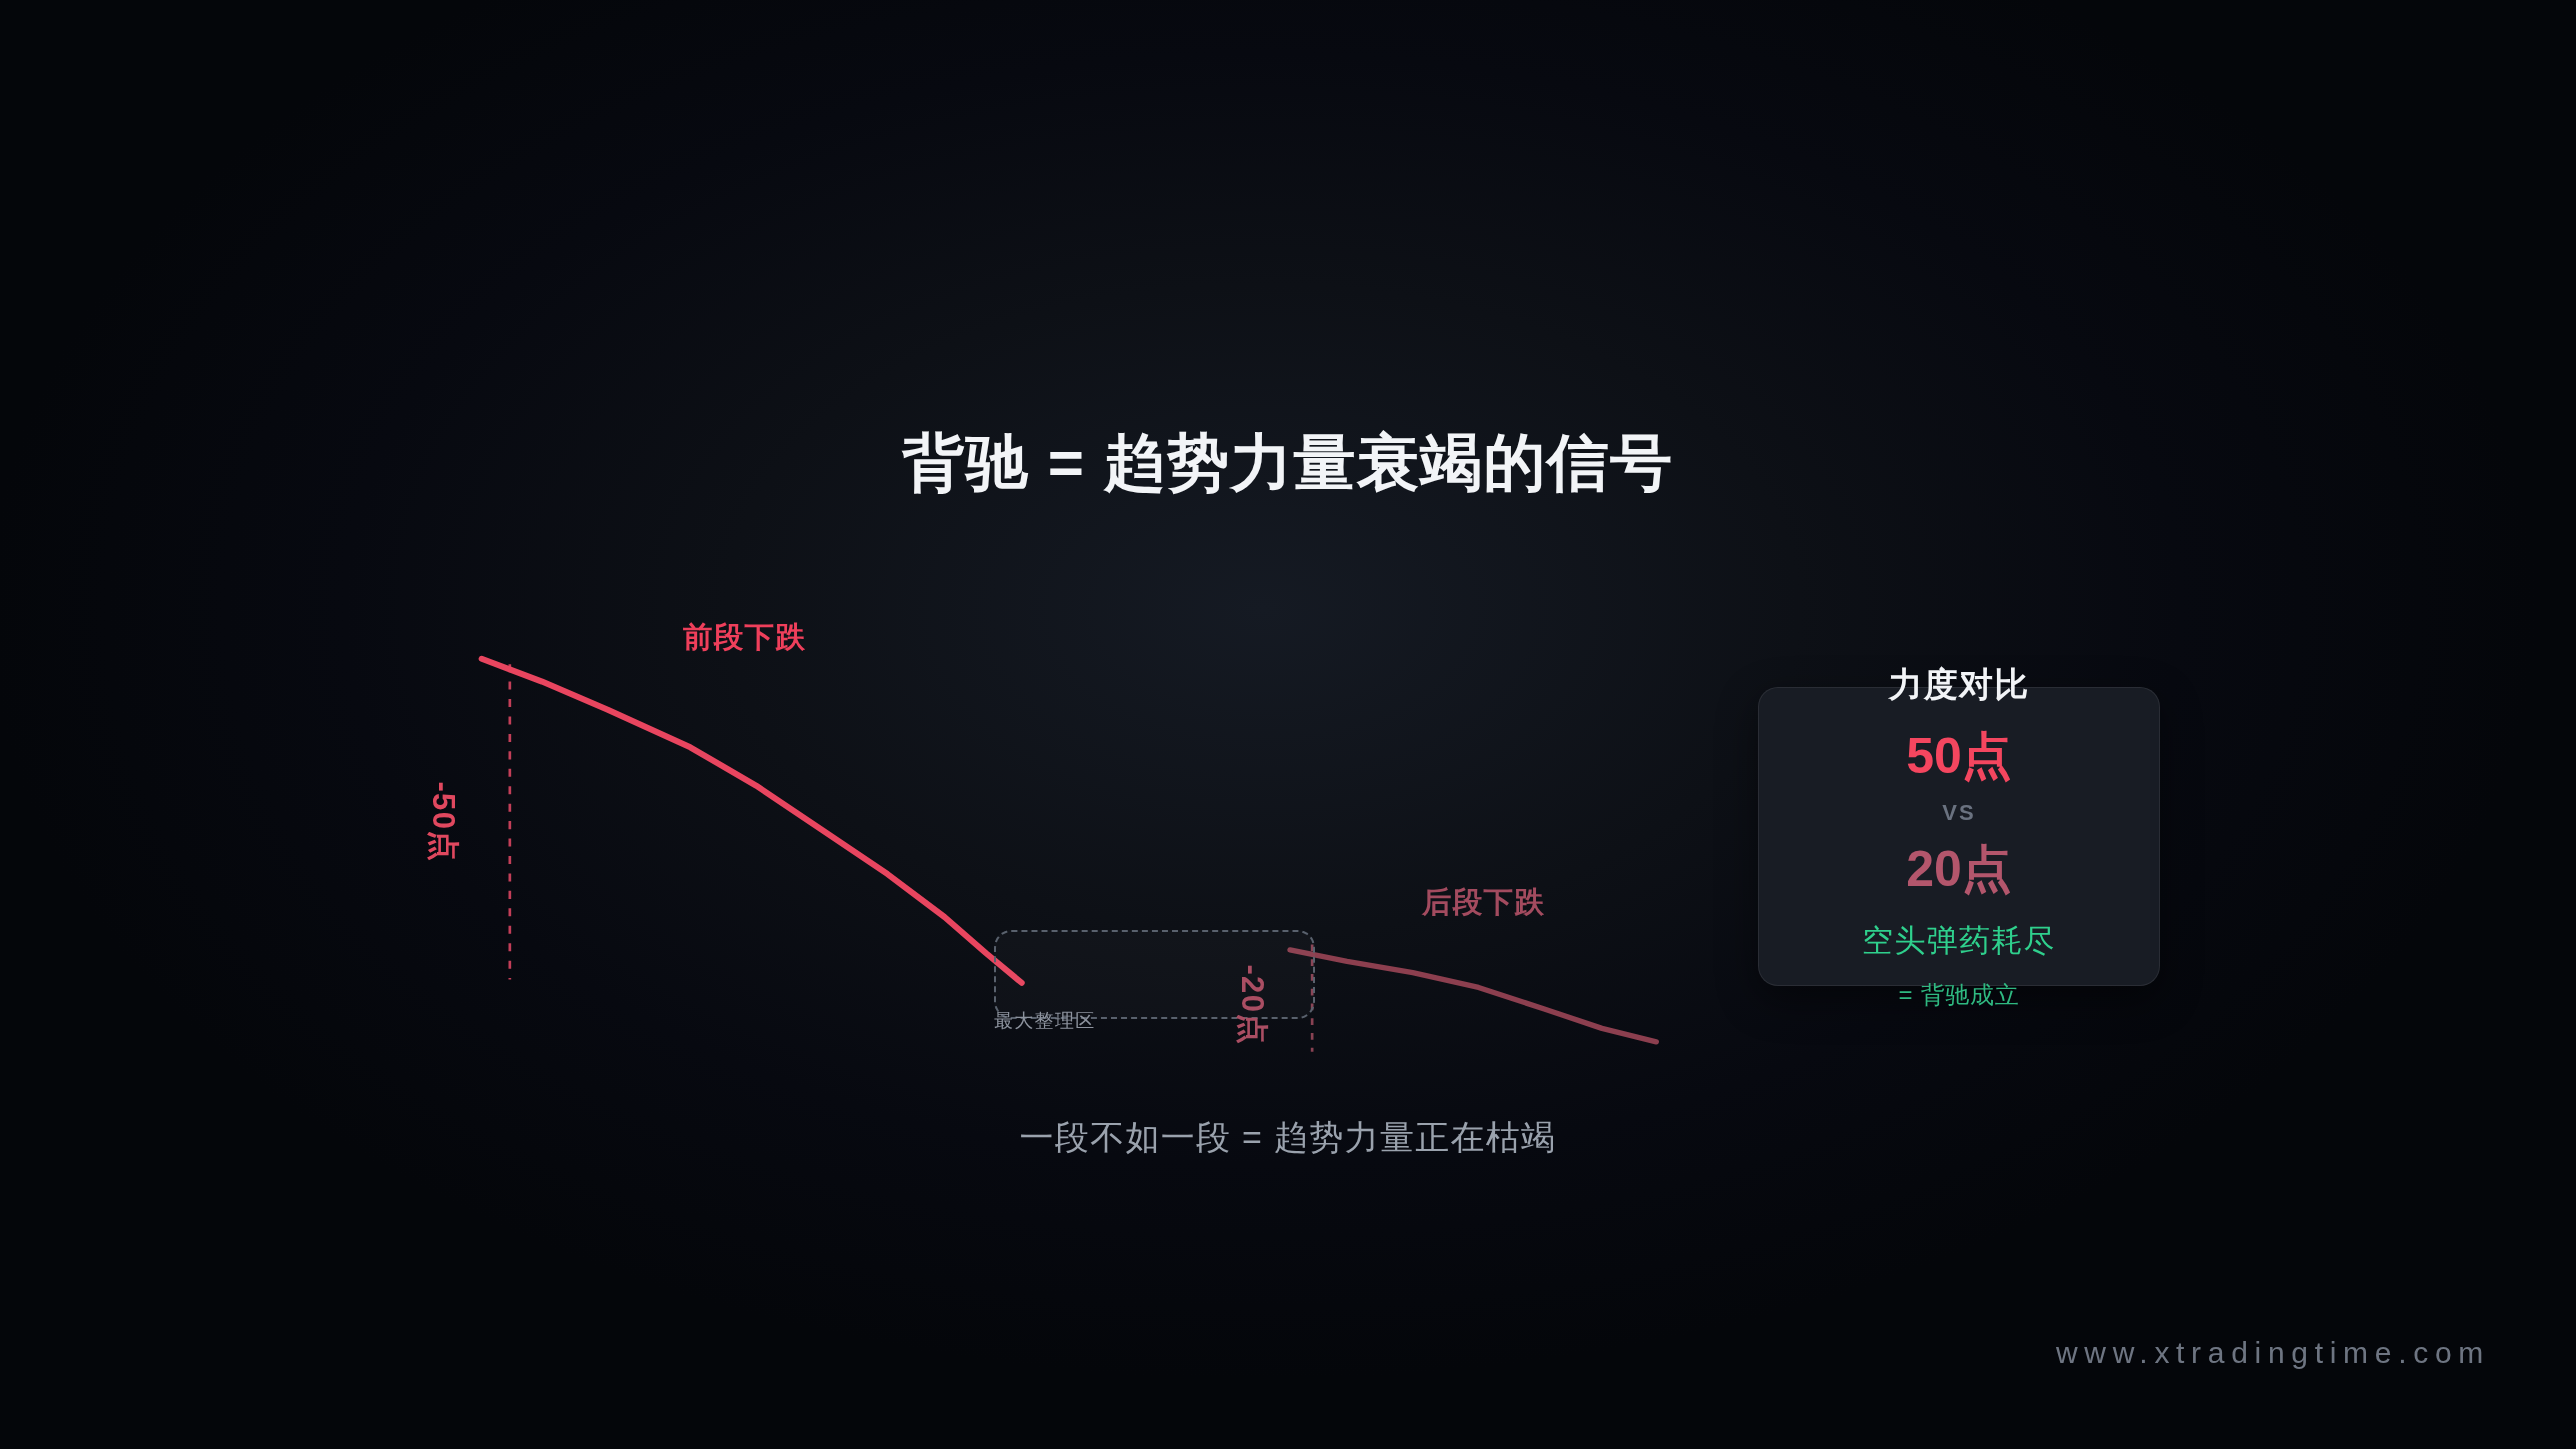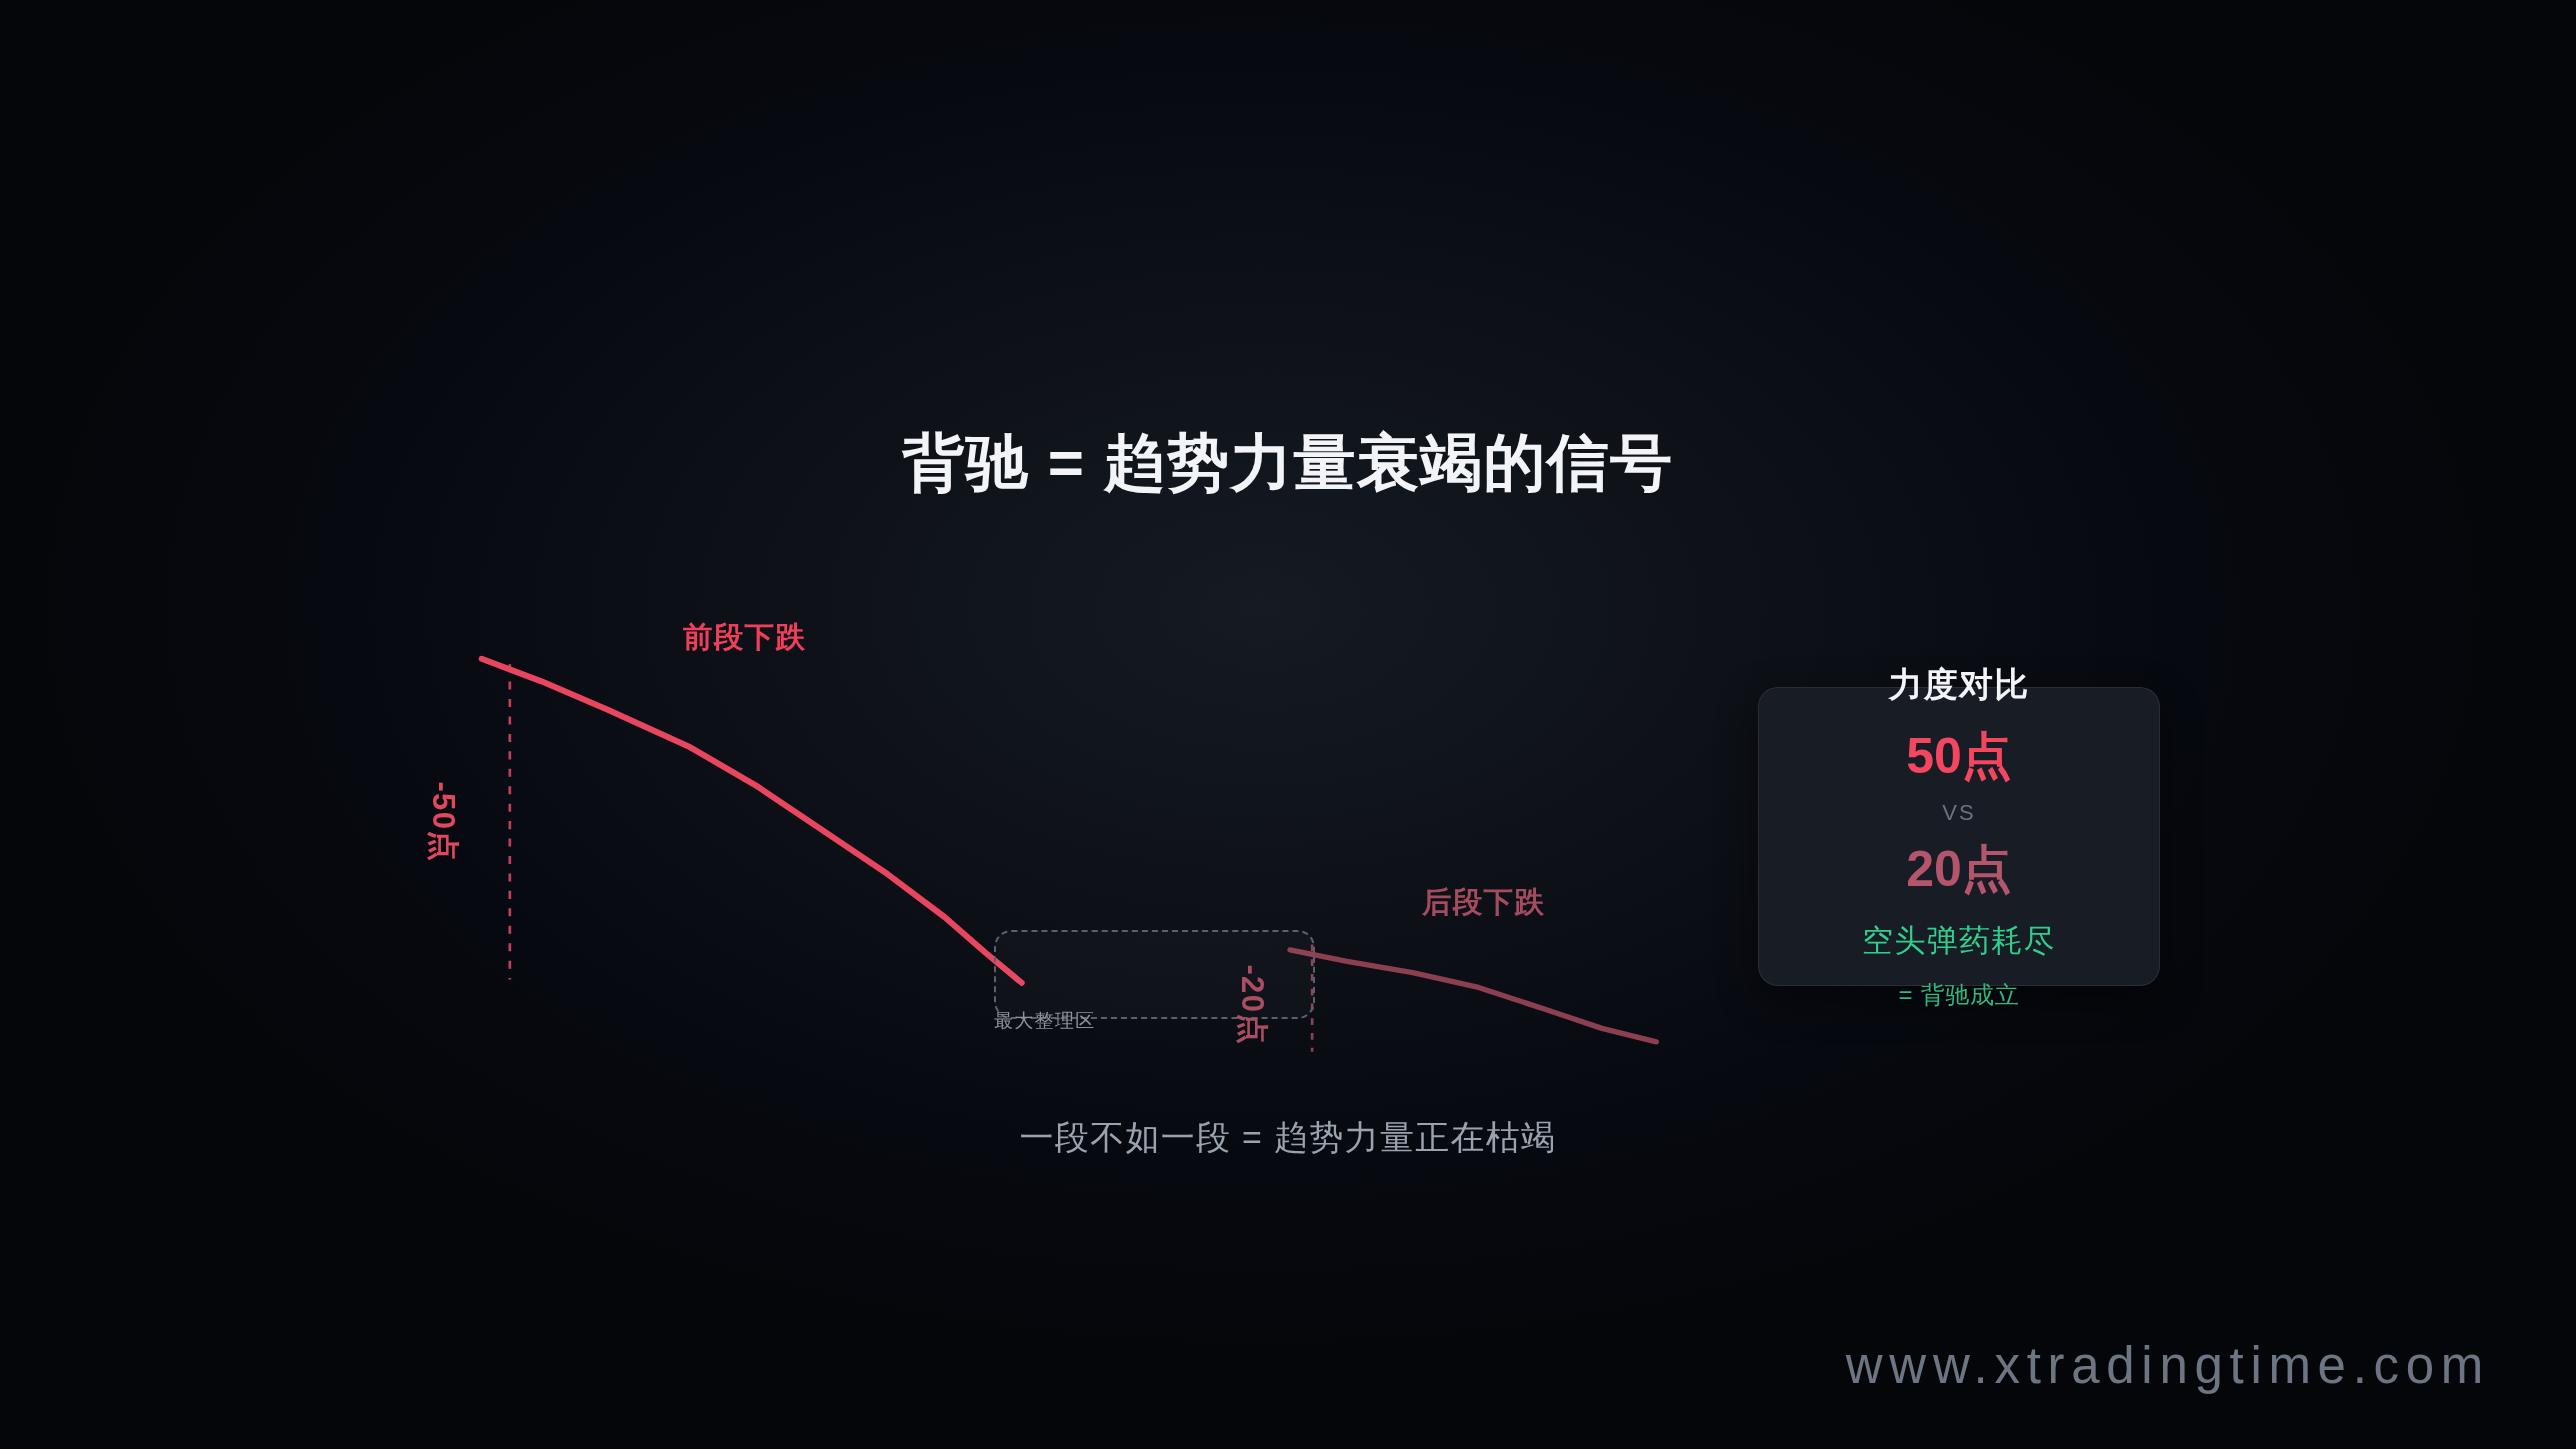--- a/index.html
+++ b/index.html
@@ -57,28 +57,28 @@
     box-sizing: border-box; padding: 16px 13.4px;
     background: #181c24;
     border: 1.3px solid rgba(255,255,255,.08);
     border-radius: 20px;
     box-shadow: 0 13.4px 40px rgba(0,0,0,.45);
     display: flex; flex-direction: column; align-items: center; justify-content: center;
     gap: 17px;
   }
   .panel-title     { font-size: 34px; font-weight: 700; color: #f2f4f7; margin-bottom: 5.4px; letter-spacing: 1.3px; }
   .panel-value-1   { font-size: 50px; font-weight: 700; color: #f4465f; line-height: 1.05; }
-  .panel-vs        { font-size: 22px; font-weight: 400; color: #6a7280; letter-spacing: 2px; }
+  .panel-vs        { font-size: 22px; font-weight: 700; color: #6a7280; letter-spacing: 2px; }
   .panel-value-2   { font-size: 50px; font-weight: 700; color: #b3566c; line-height: 1.05; }
   .panel-verdict-1 { font-size: 31px; font-weight: 400; color: #2fd08d; margin-top: 8px; letter-spacing: 1.3px; }
   .panel-verdict-2 { font-size: 24px; color: #2fb981; letter-spacing: 0.7px; text-align: center; }
 
   .watermark {
     position: absolute; top: 1336px; right: 86px;
-    font-size: 51px; font-weight: 500; color: #7a8290;
+    font-size: 30px; font-weight: 500; color: #7a8290;
     letter-spacing: 6.7px; opacity: .9; text-align: right;
   }
 </style>
 </head>
 <body>
 
 <div class="stage">
 
   <svg class="chart-svg" viewBox="0 0 3840 2160">
     <line class="guide guide-1" x1="760" y1="990" x2="760" y2="1460"></line>

